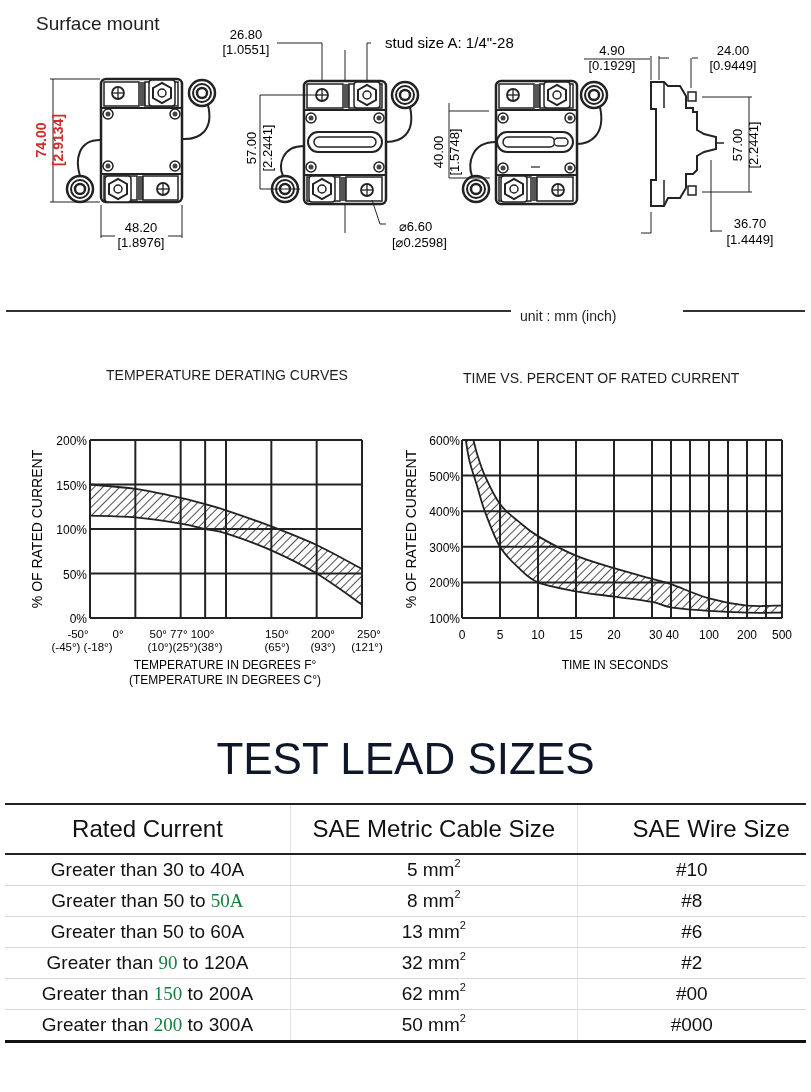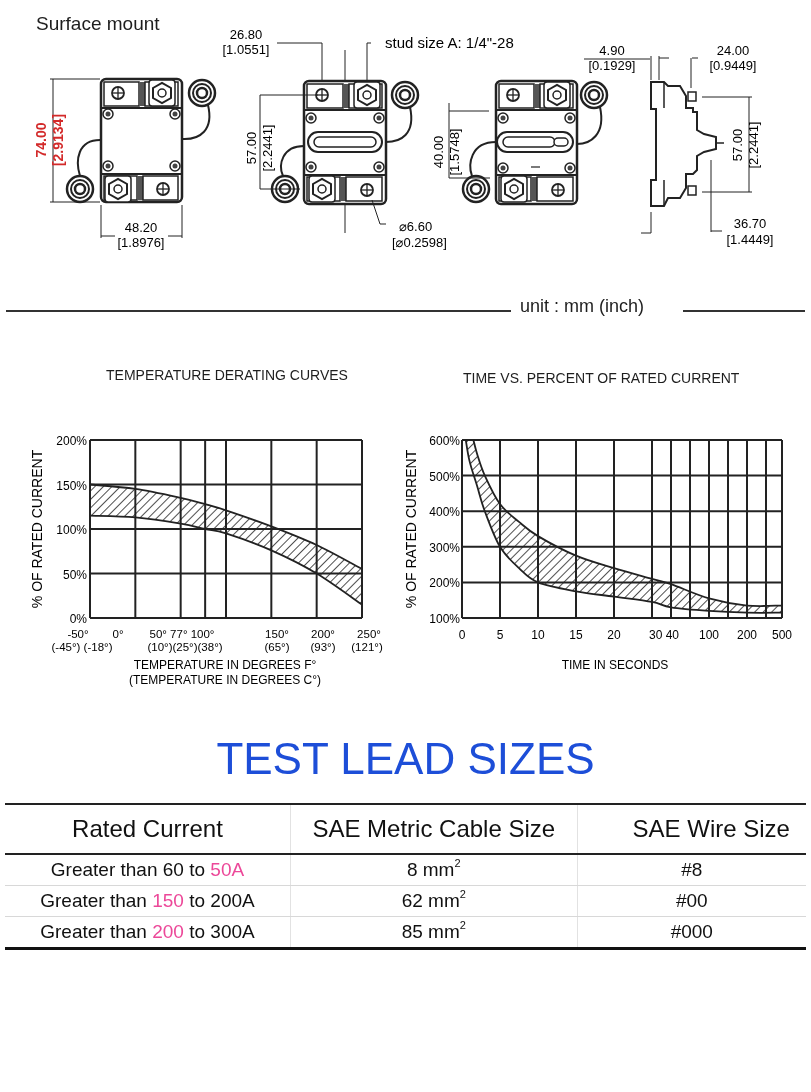--- a/index.html
+++ b/index.html
@@ -4,33 +4,33 @@
 <style>
   html, body { margin: 0; padding: 0; background: #ffffff; }
   body { width: 811px; height: 1092px; position: relative; overflow: hidden;
          font-family: "Liberation Sans", sans-serif; color: #1a1a1a; }
   .abs { position: absolute; }
   .title-surface { left: 36px; top: 0px; font-size: 19px; color: #1e1e1e; margin-top: 13px; }
   svg text { font-family: "Liberation Sans", sans-serif; }
   .unit-row { left: 0; top: 296px; width: 811px; height: 28px; }
   .unit-line-l { position: absolute; left: 6px; top: 14px; width: 505px; border-top: 2px solid #333; }
   .unit-line-r { position: absolute; left: 683px; top: 14px; width: 122px; border-top: 2px solid #333; }
-  .unit-label { position: absolute; left: 520px; top: 0; font-size: 18px; color: #1e1e1e; }
+  .unit-label { position: absolute; left: 520px; top: 12px; font-size: 14px; color: #1e1e1e; }
   .chart-title { font-size: 14px; color: #1e1e1e; white-space: nowrap; }
-  .tls-title { left: 0; width: 811px; top: 734px; text-align: center; font-size: 44px; color: #1d4ed8;
+  .tls-title { left: 0; width: 811px; top: 734px; text-align: center; font-size: 44px; color: #0f172a;
                letter-spacing: 0px; font-family: "Liberation Sans", sans-serif; }
   table.leads { position: absolute; left: 5px; top: 787px; width: 801px; border-collapse: collapse; margin-top: 16px; }
   table.leads th { font-weight: normal; font-size: 24px; height: 46px; color: #111;
                    border-top: 2px solid #222; border-bottom: 2px solid #222; }
   table.leads td { font-size: 19px; height: 30px; text-align: center; color: #111;
                    border-bottom: 1px solid #d8d8d8; padding: 0; }
   table.leads tr:last-child td { border-bottom: 3px solid #111; }
   table.leads th + th, table.leads td + td { border-left: 1px solid #e2e2e2; }
   .col1 { width: 300px; } .col2 { width: 302px; } .col3 { width: 199px; padding-left: 40px; }
-  .red { color: #ec4899; }
+  .red { color: #15803d; font-family: Liberation Serif, serif; }
   sup { font-size: 11px; vertical-align: 9px; line-height: 0; }
 </style>
 </head>
 <body>
 
 <div class="abs title-surface">Surface mount</div>
 
 <svg class="abs" style="left:0;top:0" width="811" height="290">
   <defs>
     <g id="terminal-ring">
@@ -300,28 +300,43 @@
 <table class="leads">
   <thead>
     <tr>
       <th class="col1">Rated Current</th>
       <th class="col2">SAE Metric Cable Size</th>
       <th class="col3">SAE Wire Size</th>
     </tr>
   </thead>
   <tbody id="lead-rows">
       <tr>
-        <td><span>Greater than 60 to </span><span class="red">50A</span><span></span><span></span></td>
+        <td><span>Greater than 30 to </span><span class="red"></span><span>40A</span><span></span></td>
+        <td><span>5 mm</span><sup>2</sup></td>
+        <td>#10</td>
+      </tr>
+      <tr>
+        <td><span>Greater than 50 to </span><span class="red">50A</span><span></span><span></span></td>
         <td><span>8 mm</span><sup>2</sup></td>
         <td>#8</td>
+      </tr>
+      <tr>
+        <td><span>Greater than 50 to 60A</span><span class="red"></span><span></span><span></span></td>
+        <td><span>13 mm</span><sup>2</sup></td>
+        <td>#6</td>
+      </tr>
+      <tr>
+        <td><span>Greater than </span><span class="red">90</span><span> to 120A</span><span></span></td>
+        <td><span>32 mm</span><sup>2</sup></td>
+        <td>#2</td>
       </tr>
       <tr>
         <td><span>Greater than </span><span class="red">150</span><span> to 200A</span><span></span></td>
         <td><span>62 mm</span><sup>2</sup></td>
         <td>#00</td>
       </tr>
       <tr>
         <td><span>Greater than </span><span class="red">200</span><span> to 300A</span><span></span></td>
-        <td><span>85 mm</span><sup>2</sup></td>
+        <td><span>50 mm</span><sup>2</sup></td>
         <td>#000</td>
       </tr>
     </tbody>
 </table>
 
 </body></html>

